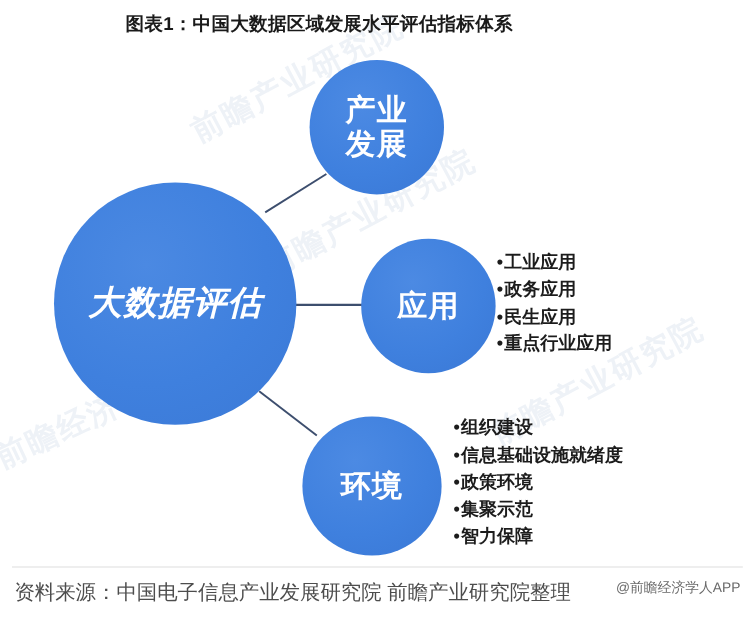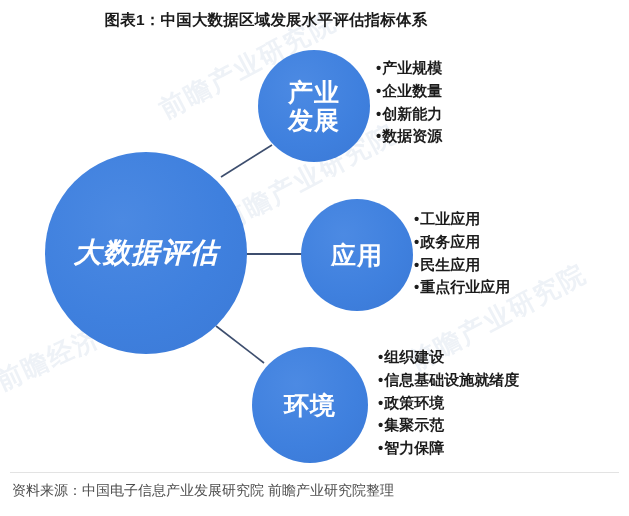--- a/index.html
+++ b/index.html
@@ -102,21 +102,21 @@
   
   .footer-rule {
     position: absolute;
     left: 10px; top: 472px;
     width: 609px; height: 1px;
     background: #e3e3e3;
   }
   .src {
     position: absolute;
     left: 12px; top: 482px;
-    font-size: 14px;
+    font-size: 17px;
     color: #4d4d4d;
   }
   .brand {
     position: absolute;
     right: 12px; top: 482px;
     font-size: 11.5px;
     color: #6a6a6a;
   }
 </style>
 </head>
@@ -140,26 +140,20 @@
   <div class="circle circle-main">
     <span class="circle-label">大数据评估</span>
   </div>
 
   <div class="circle circle-br circle-b1">
     <span class="circle-label">
       <span class="ln">产业</span>
       <span class="ln">发展</span>
     </span>
   </div>
-  <div class="bullets bul-1">
-    <span class="bi"><span class="dot">•</span><span>产业规模</span></span>
-    <span class="bi"><span class="dot">•</span><span>企业数量</span></span>
-    <span class="bi"><span class="dot">•</span><span>创新能力</span></span>
-    <span class="bi"><span class="dot">•</span><span>数据资源</span></span>
-  </div>
 
   <div class="circle circle-br circle-b2">
     <span class="circle-label">
       <span class="ln">应用</span>
     </span>
   </div>
   <div class="bullets bul-2">
     <span class="bi"><span class="dot">•</span><span>工业应用</span></span>
     <span class="bi"><span class="dot">•</span><span>政务应用</span></span>
     <span class="bi"><span class="dot">•</span><span>民生应用</span></span>
@@ -174,14 +168,15 @@
   <div class="bullets bul-3">
     <span class="bi"><span class="dot">•</span><span>组织建设</span></span>
     <span class="bi"><span class="dot">•</span><span>信息基础设施就绪度</span></span>
     <span class="bi"><span class="dot">•</span><span>政策环境</span></span>
     <span class="bi"><span class="dot">•</span><span>集聚示范</span></span>
     <span class="bi"><span class="dot">•</span><span>智力保障</span></span>
   </div>
 
   <div class="footer-rule"></div>
   <div class="src">资料来源：中国电子信息产业发展研究院 前瞻产业研究院整理</div>
+  <div class="brand">@前瞻经济学人APP</div>
 
 </div>
 
 </body></html>

